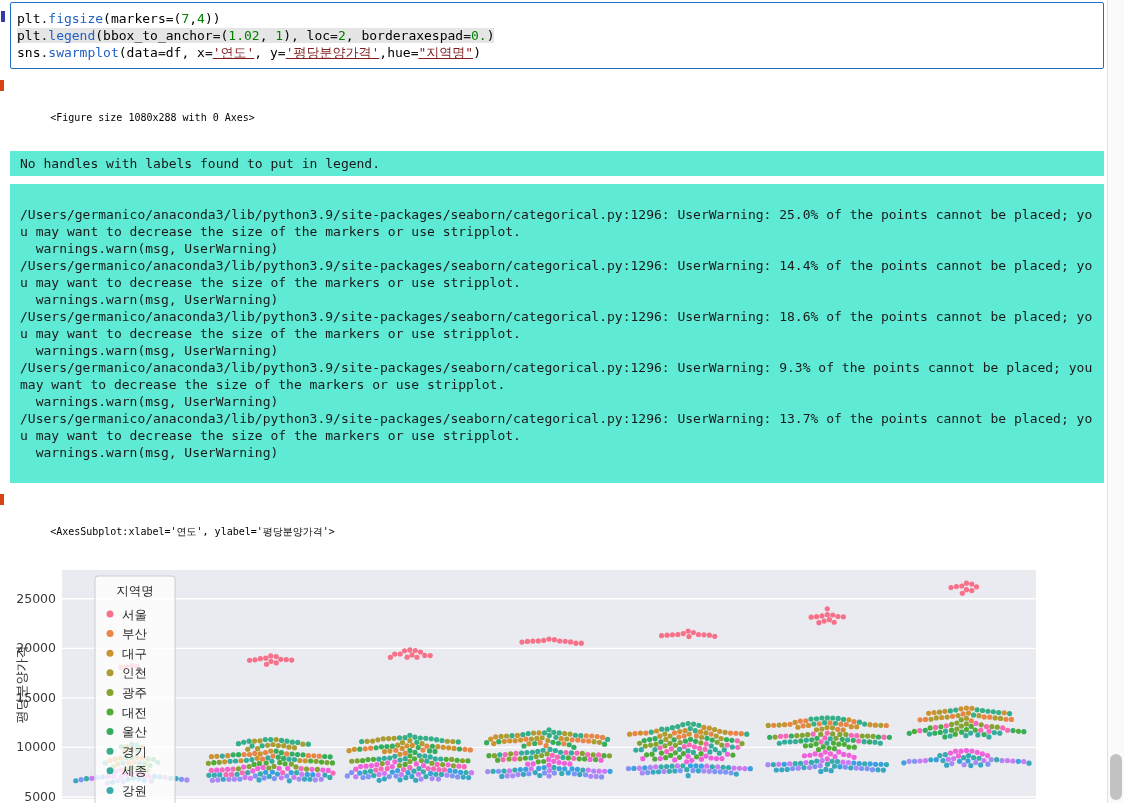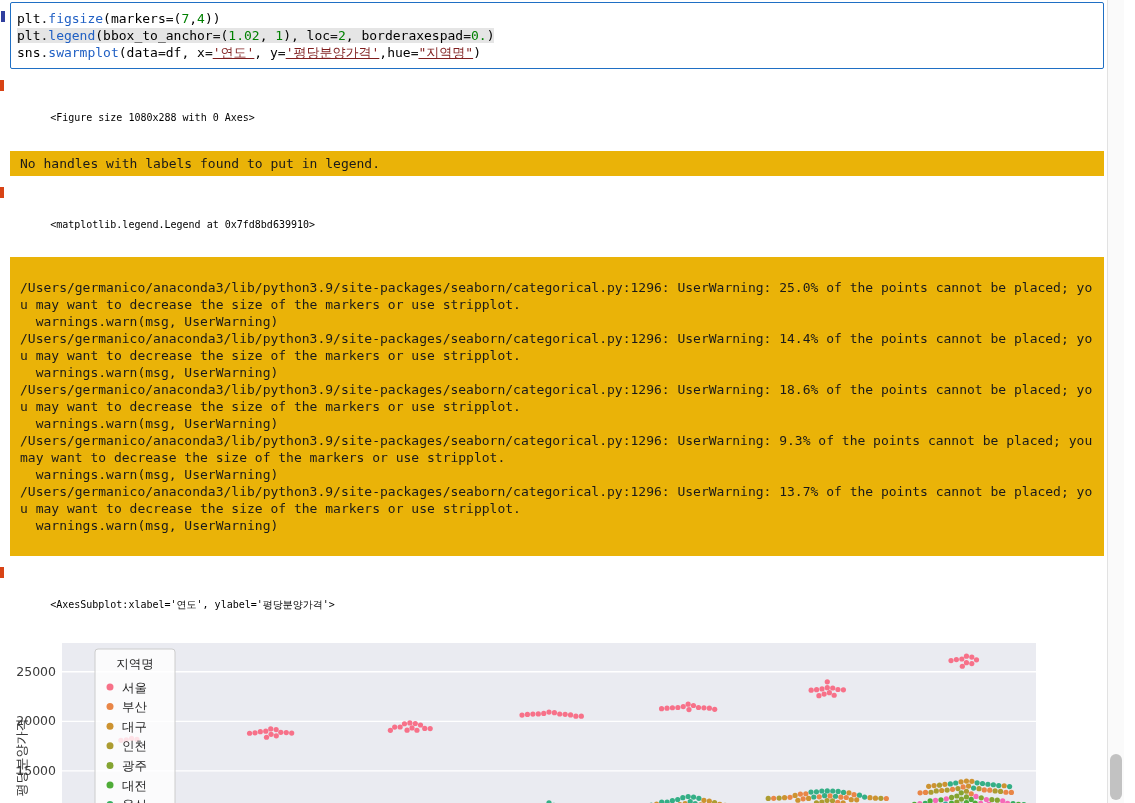--- a/index.html
+++ b/index.html
@@ -16,21 +16,21 @@
   .tok-f { color:#2160c4; }
   .tok-n { color:#008000; }
   .tok-s { color:#7f1d1d;text-decoration:underline; }
   .tok-o { color:#1a1a1a; }
   .tok-p { color:#000; }
   .code-sel { background:#e5e5e5; }
 
   
   .output-text { position:relative; margin-top:9px; font-family:"DejaVu Sans Mono", monospace;
                  font-size:10px; line-height:16px; color:#000; white-space:pre; padding-left:4px; }
-  .stderr { position:relative; margin-top:9px; background:#eab308; padding:4px 10px;
+  .stderr { position:relative; margin-top:9px; background:#5eead4; padding:4px 10px;
             font-family:"DejaVu Sans Mono", monospace; font-size:13px; line-height:17px; color:#1a1a1a; }
   .stderr-big { margin-top:8px; padding:22px 10px; }
   .warn-path { word-break:break-all; white-space:pre-wrap; max-width:1073px; }
   .warn-call { white-space:pre; }
 
   
   .prompt-sliver { position:absolute; left:-10px; width:4px; height:11px; }
   .prompt-sliver.in  { background:#303F9F; top:8px; }
   .prompt-sliver.out { background:#D84315; top:2px; }
 
@@ -59,24 +59,20 @@
 
     <div class="output-text">
       <div class="prompt-sliver out"></div>
       <span>&lt;Figure size 1080x288 with 0 Axes&gt;</span>
     </div>
 
     <div class="stderr">
       <span>No handles with labels found to put in legend.</span>
     </div>
 
-    <div class="output-text">
-      <div class="prompt-sliver out"></div>
-      <span>&lt;matplotlib.legend.Legend at 0x7fd8bd639910&gt;</span>
-    </div>
 
     <div class="stderr stderr-big" id="warn-block">
         <div class="warn-path">/Users/germanico/anaconda3/lib/python3.9/site-packages/seaborn/categorical.py:1296: UserWarning: 25.0% of the points cannot be placed; you may want to decrease the size of the markers or use stripplot.</div>
         <div class="warn-call">  warnings.warn(msg, UserWarning)</div>
         <div class="warn-path">/Users/germanico/anaconda3/lib/python3.9/site-packages/seaborn/categorical.py:1296: UserWarning: 14.4% of the points cannot be placed; you may want to decrease the size of the markers or use stripplot.</div>
         <div class="warn-call">  warnings.warn(msg, UserWarning)</div>
         <div class="warn-path">/Users/germanico/anaconda3/lib/python3.9/site-packages/seaborn/categorical.py:1296: UserWarning: 18.6% of the points cannot be placed; you may want to decrease the size of the markers or use stripplot.</div>
         <div class="warn-call">  warnings.warn(msg, UserWarning)</div>
         <div class="warn-path">/Users/germanico/anaconda3/lib/python3.9/site-packages/seaborn/categorical.py:1296: UserWarning: 9.3% of the points cannot be placed; you may want to decrease the size of the markers or use stripplot.</div>
         <div class="warn-call">  warnings.warn(msg, UserWarning)</div>

